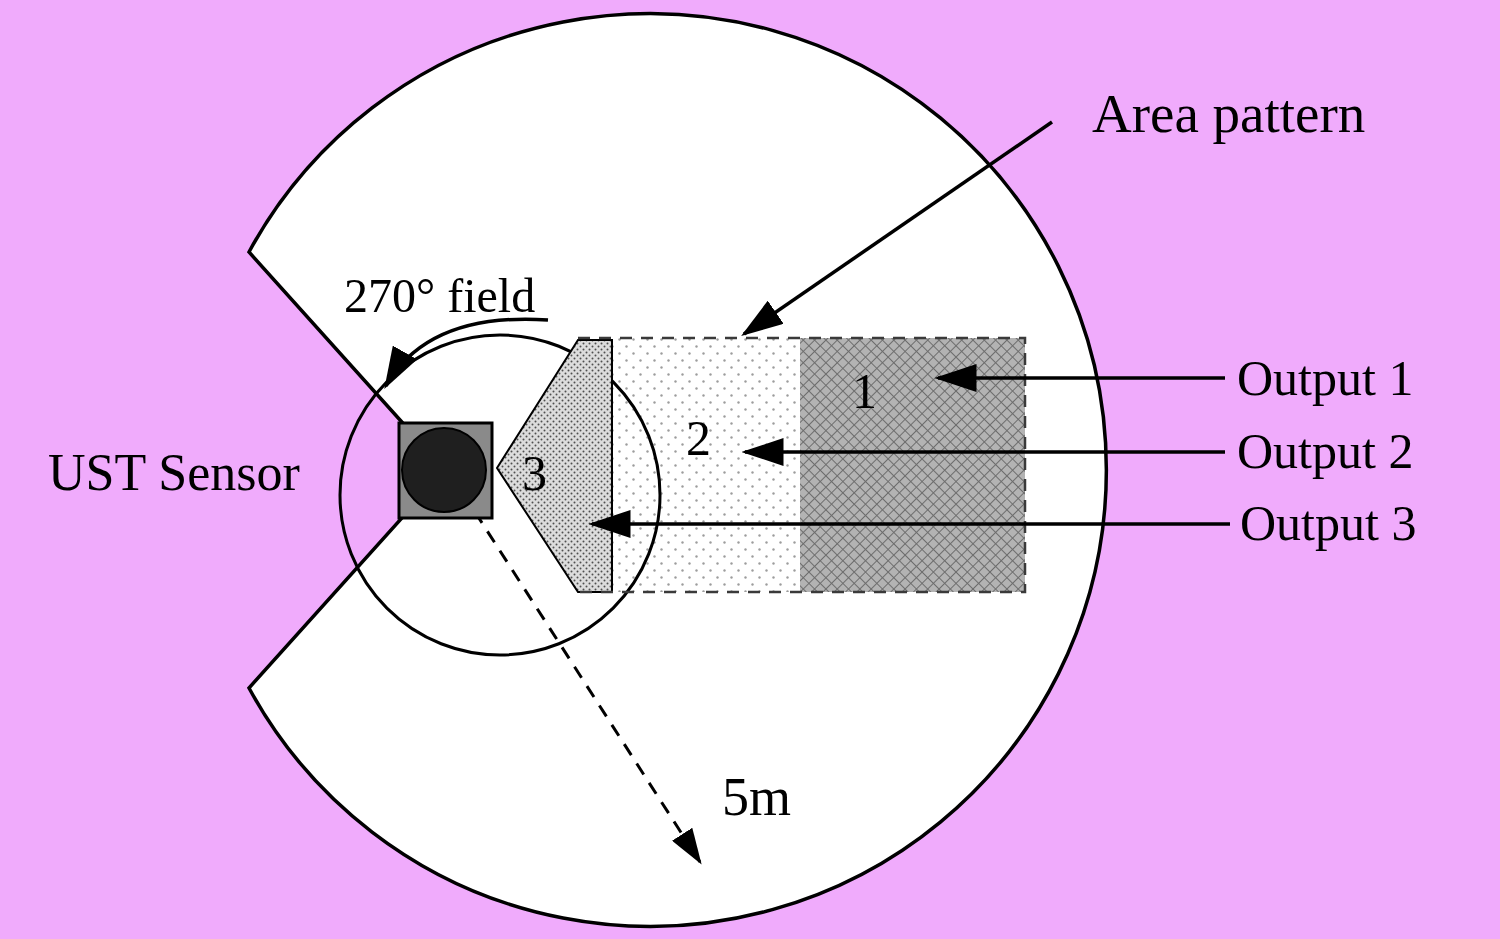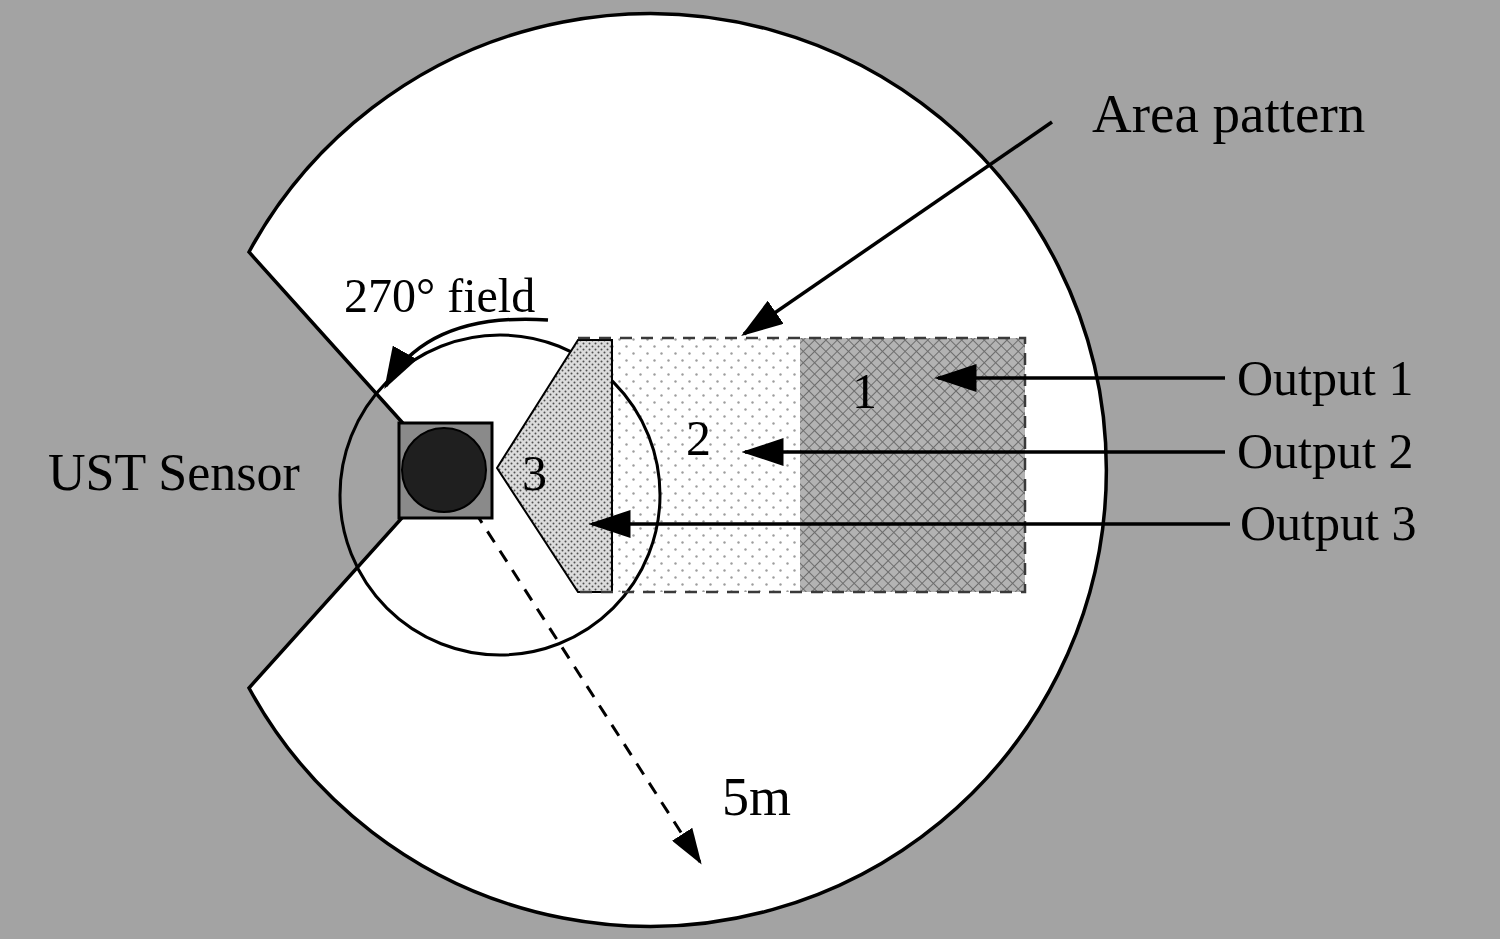--- a/index.html
+++ b/index.html
@@ -4,21 +4,21 @@
 <style>
   html, body {
     margin: 0;
     padding: 0;
     background: #ffffff;
   }
   .stage {
     position: relative;
     width: 1500px;
     height: 939px;
-    background: #a3a3a3;
+    background: #f0abfc;
     overflow: hidden;
     font-family: "Liberation Serif", "DejaVu Serif", serif;
   }
   svg text {
     font-family: "Liberation Serif", "DejaVu Serif", serif;
     fill: #000000;
   }
   .lbl-large  { font-size: 55px; }
   .lbl-output { font-size: 50px; }
   .lbl-sensor { font-size: 52px; }

